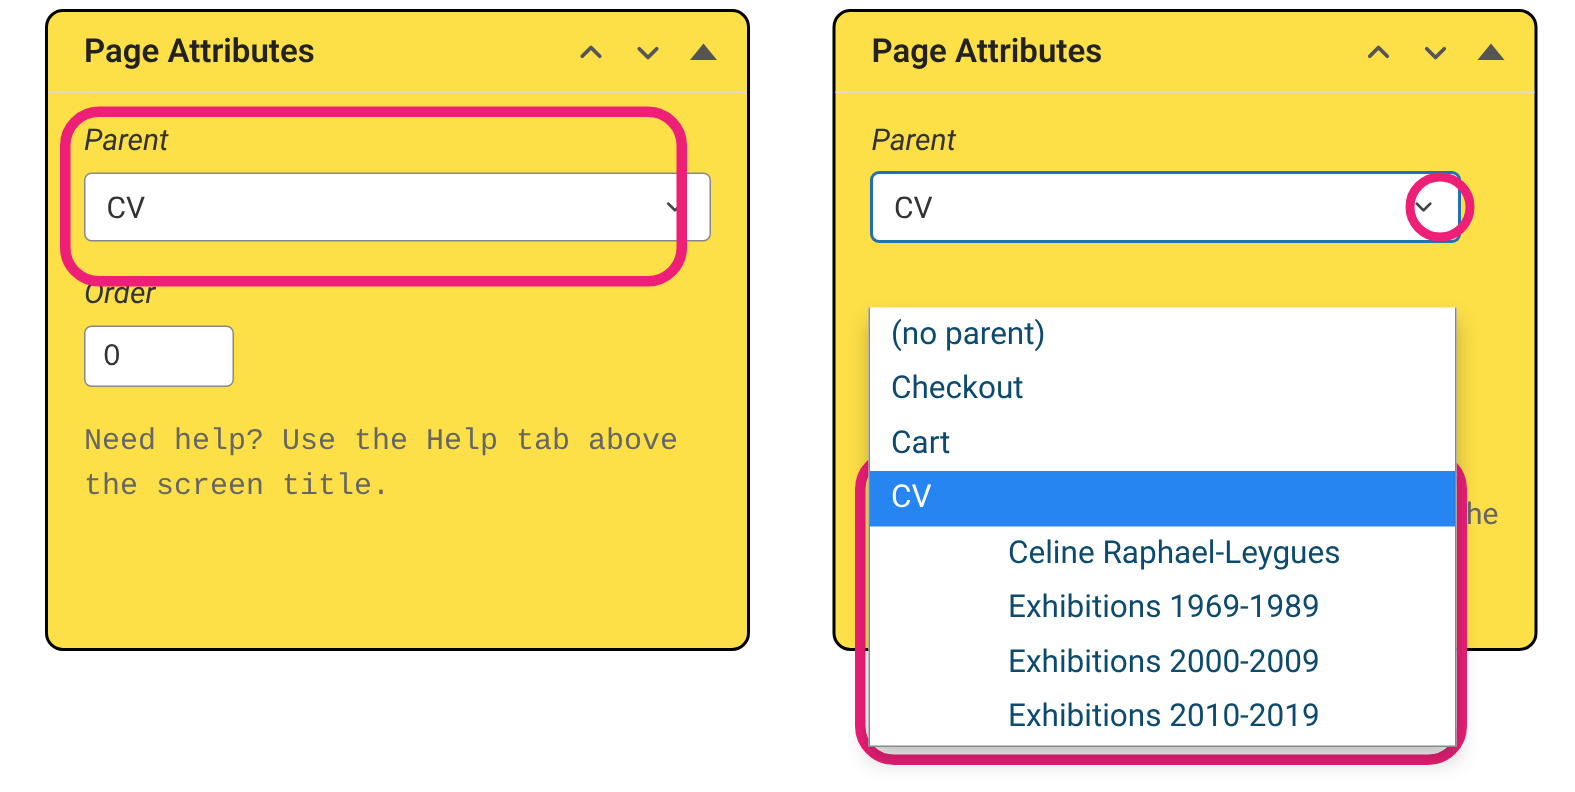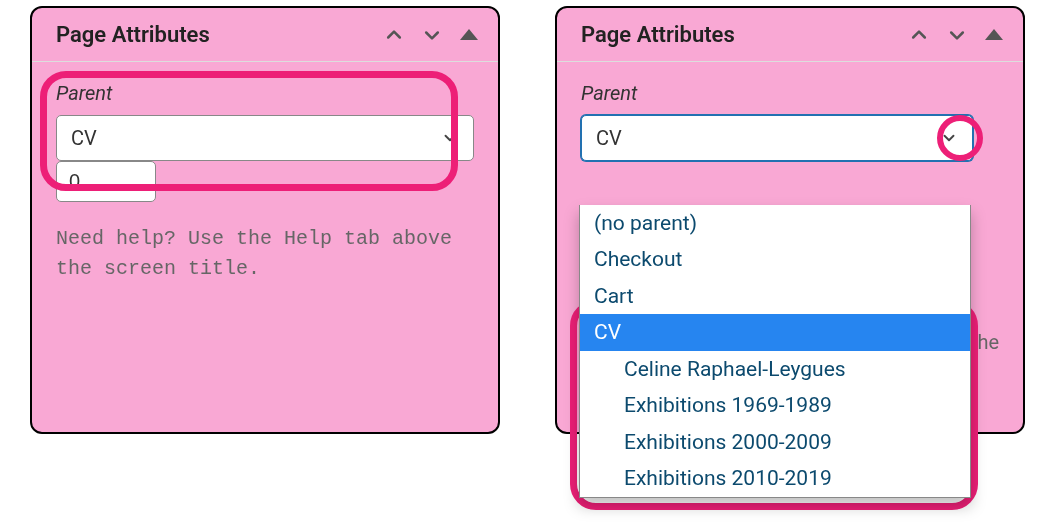--- a/index.html
+++ b/index.html
@@ -7,21 +7,21 @@
     margin: 0;
     padding: 0;
     width: 1050px;
     height: 528px;
     font-family: -apple-system, BlinkMacSystemFont, "Segoe UI", Roboto, sans-serif;
     background: #fff;
     position: relative;
   }
   .panel {
     position: absolute;
-    background: #f9a8d4;
+    background: #fde047;
     border: 2px solid #000;
     border-radius: 12px;
     width: 470px;
   }
   .panel.left { left: 30px; top: 6px; height: 428px; }
   .panel.right { left: 555px; top: 6px; height: 428px; }
   .panel-header {
     display: flex;
     align-items: center;
     justify-content: space-between;
@@ -62,21 +62,21 @@
     position: absolute; border: 6px solid #ed1f77; border-radius: 50%;
     width: 46px; height: 46px; pointer-events: none;
   }
   .dropdown {
     position: absolute; background: #fff; border: 1px solid #888;
     border-top: none; width: 392px; z-index: 5;
     box-shadow: 0 8px 14px rgba(0,0,0,0.25);
   }
   .dd-item { padding: 3px 14px; font-size: 21px; color: #0c4a6e; cursor: pointer; line-height: 1.45;}
   .dd-item.active { background: #2685f0; color: #fff; }
-  .dd-item.indent { padding-left: 44px; }
+  .dd-item.indent { padding-left: 44px; margin-left: 48px; }
   .order-label-margin { margin-top: 22px; }
   .parent-wrap-left { position: relative; }
   .parent-wrap-right { position: relative; }
   .right-help-peek {
     position: absolute; right: 24px; top: 330px; font-size: 20px; color: #666;
   }
 </style>
 </head>
 <body>
 
@@ -102,20 +102,21 @@
       <div class="field-label">Parent</div>
       <div class="select-box">
         <span>CV</span>
         <svg class="select-caret" viewBox="0 0 24 24">
             <polyline points="6,9 12,15 18,9"></polyline>
           </svg>
       </div>
       <div class="highlight-box" style="left:-16px; top:-10px; width:418px; height:120px;"></div>
     </div>
 
+    <div class="field-label order-label-margin">Order</div>
     <input class="order-input" value="0" style="">
 
     <div class="help-text">Need help? Use the Help tab above the screen title.</div>
   </div>
 </div>
 
 <div class="panel right">
   <div class="panel-header">
     <span class="panel-title">Page Attributes</span>
     <div class="header-icons">

